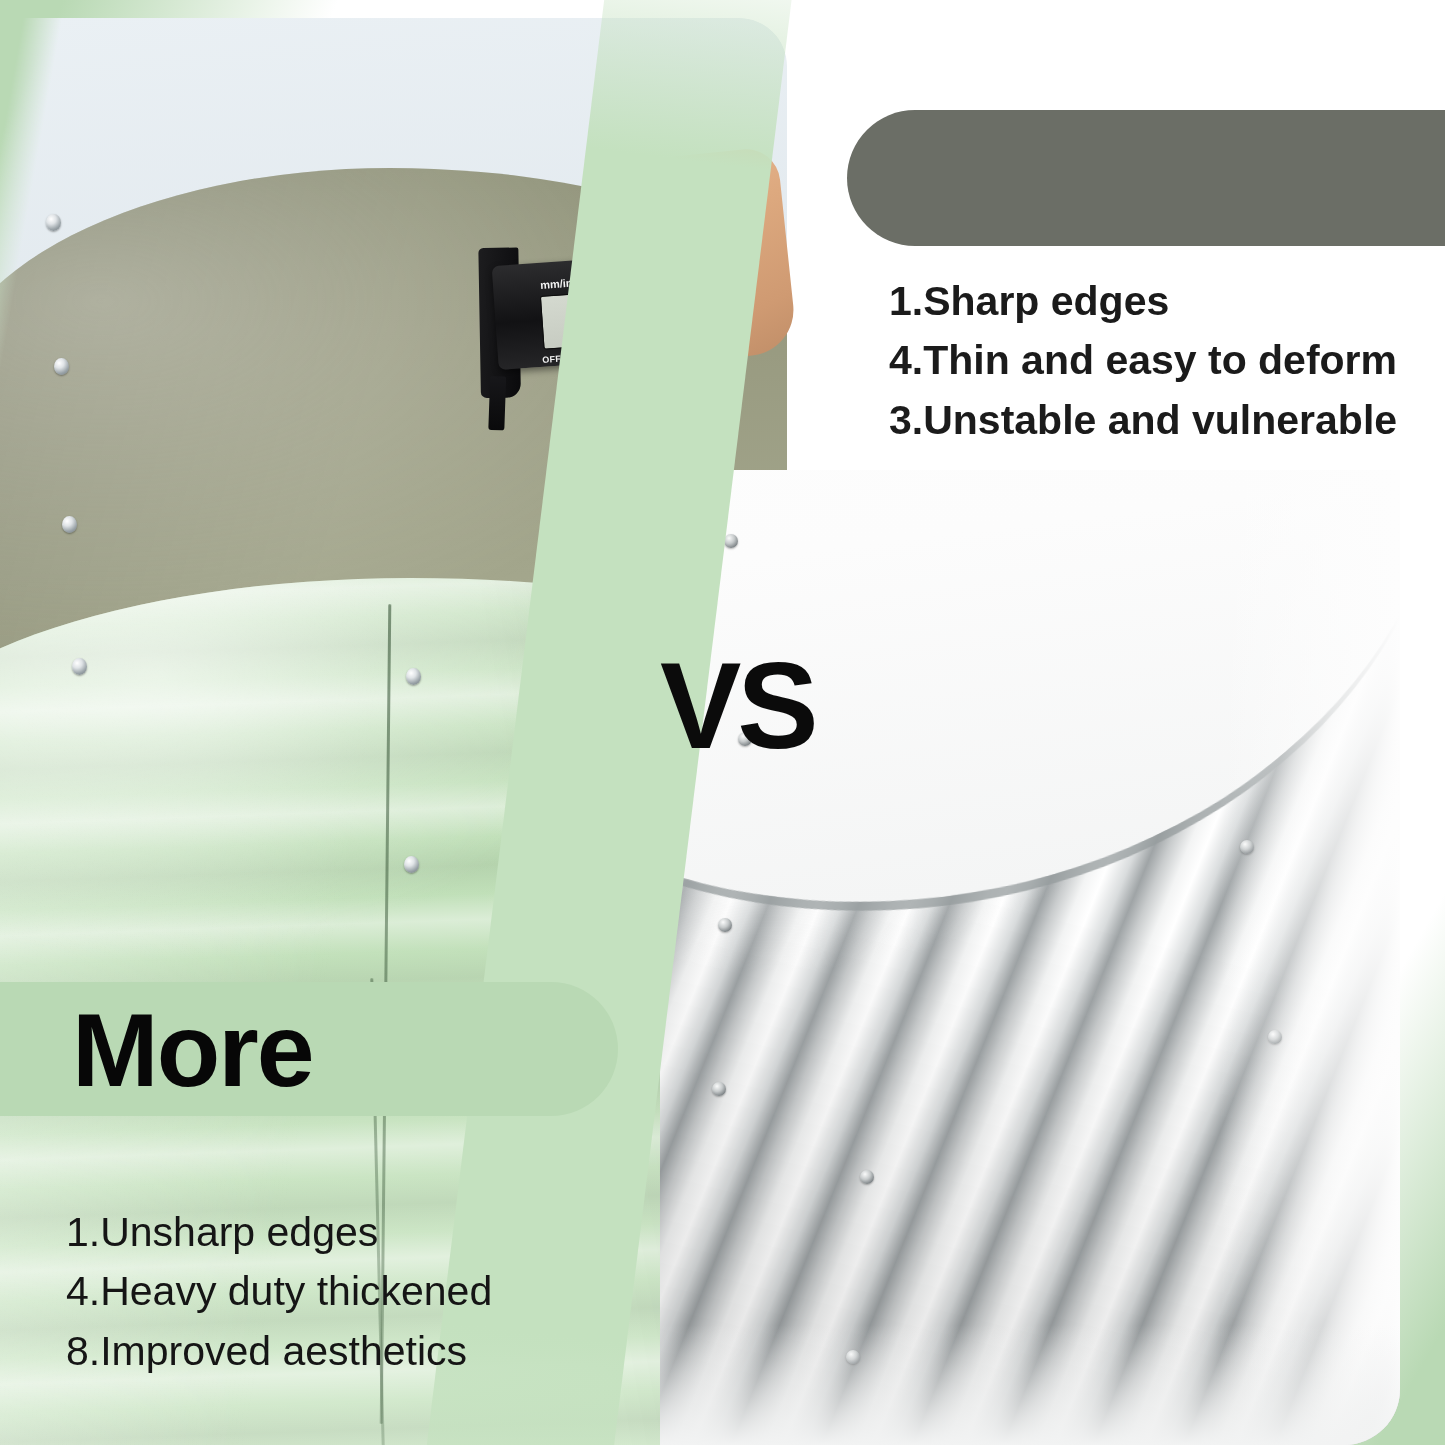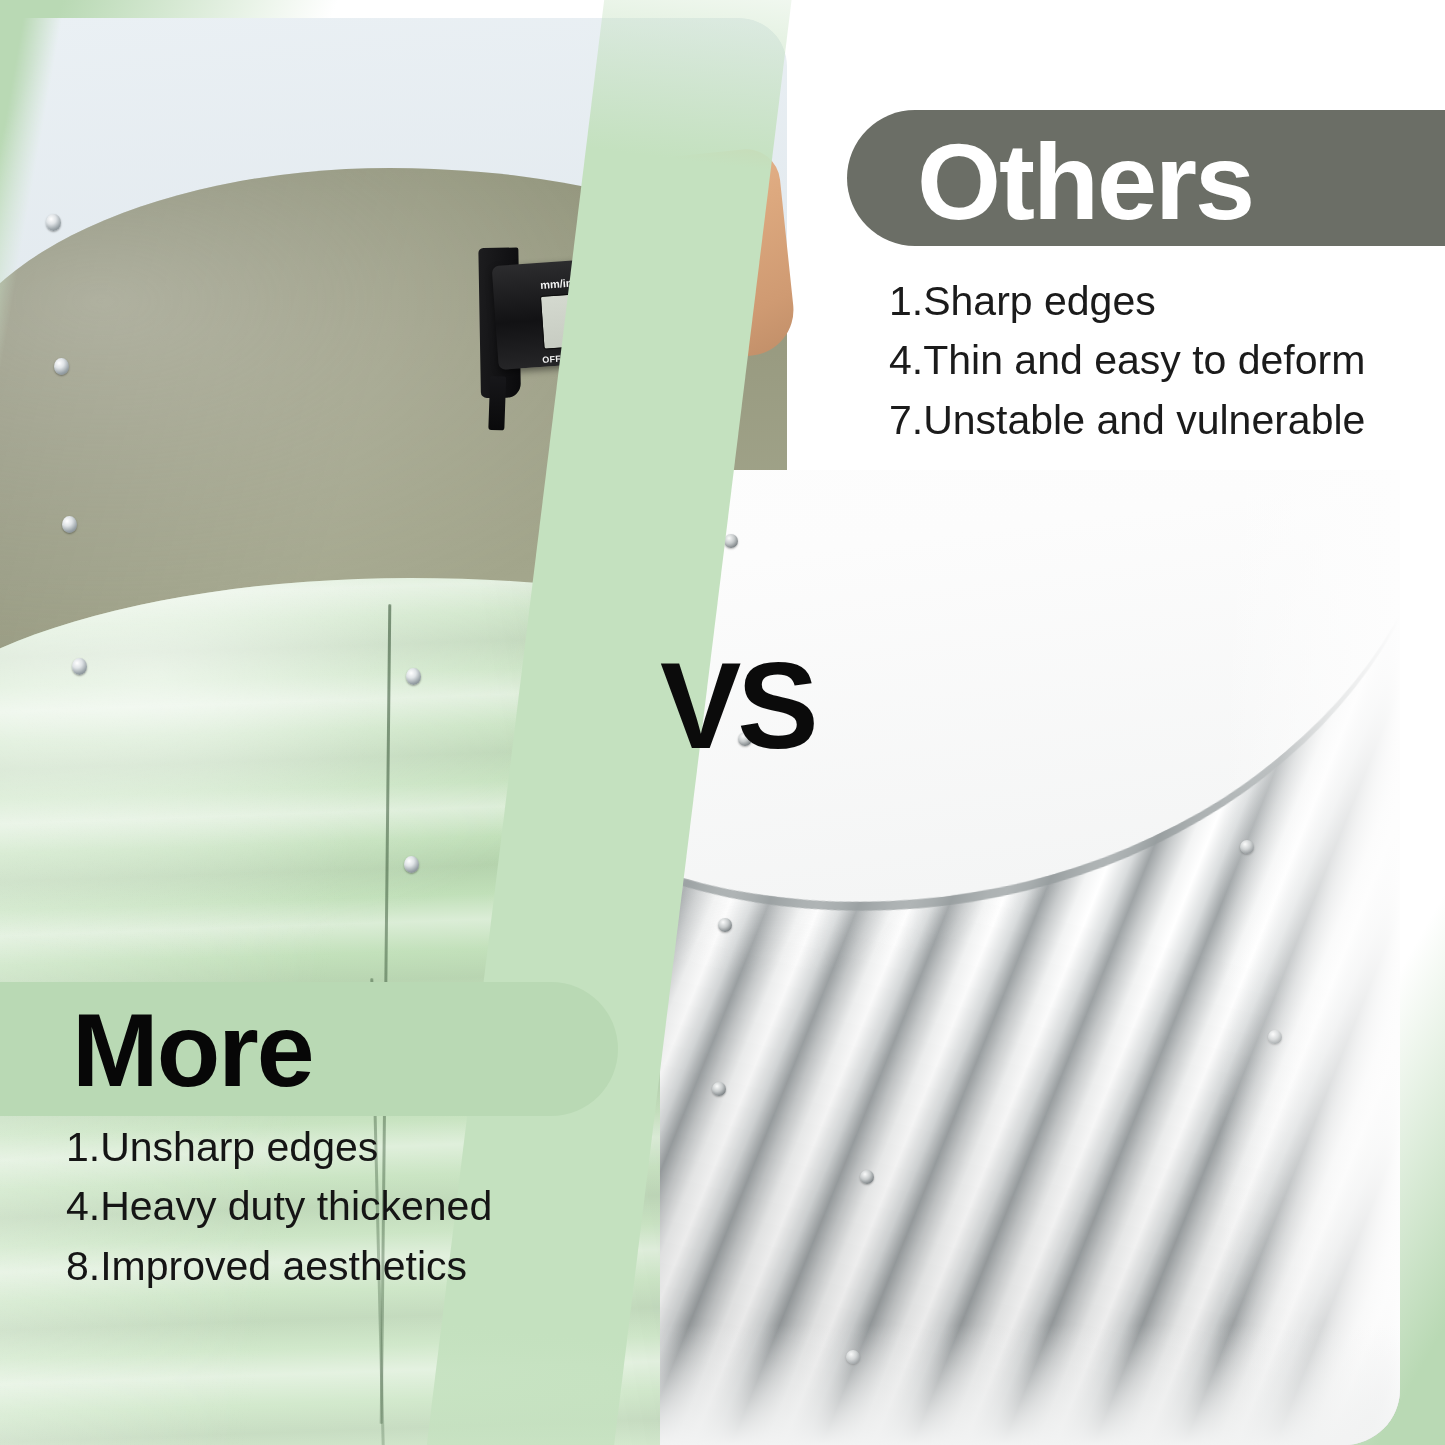--- a/index.html
+++ b/index.html
@@ -184,21 +184,21 @@
   .others-list{
     position:absolute;
     left:889px;top:272px;
     width:540px;
   }
   .others-list .li{
     font-size:41px;
     color:#1b1b1b;
     line-height:1.45;
     white-space:nowrap;
-    font-weight:normal;
+    font-weight:bold;
   }
 
   
   .ours-badge{
     position:absolute;
     left:-60px;top:982px;
     width:678px;height:134px;
     background:#b9d9b4;
     border-radius:0 67px 67px 0;
   }
@@ -206,21 +206,21 @@
     position:absolute;
     left:72px;top:988px;
     font-size:104px;
     font-weight:bold;
     color:#070707;
     letter-spacing:-2px;
     line-height:1.2;
   }
   .ours-list{
     position:absolute;
-    left:66px;top:1118px;
+    left:66px;top:1203px;
     width:560px;
   }
   .ours-list .li{
     font-size:41px;
     color:#151515;
     line-height:1.45;
     white-space:nowrap;
     font-weight:normal;
   }
 
@@ -412,25 +412,24 @@
     <div class="knuckle-gap"></div>
     <div class="finger f3"></div>
     <div class="thumb"></div>
     <div class="nail"></div>
   </div>
 
   <div class="vs-band"></div>
   <div class="vs-label">VS</div>
 
   <div class="others-badge"></div>
-  <div class="others-title">Others</div>
   <div class="others-list">
     <div class="li">1.Sharp edges</div>
     <div class="li">4.Thin and easy to deform</div>
-    <div class="li">7.Unstable and vulnerable</div>
+    <div class="li">3.Unstable and vulnerable</div>
   </div>
 
   <div class="ours-badge"></div>
   <div class="ours-title">More</div>
   <div class="ours-list">
     <div class="li">1.Unsharp edges</div>
     <div class="li">4.Heavy duty thickened</div>
     <div class="li">8.Improved aesthetics</div>
   </div>
 

